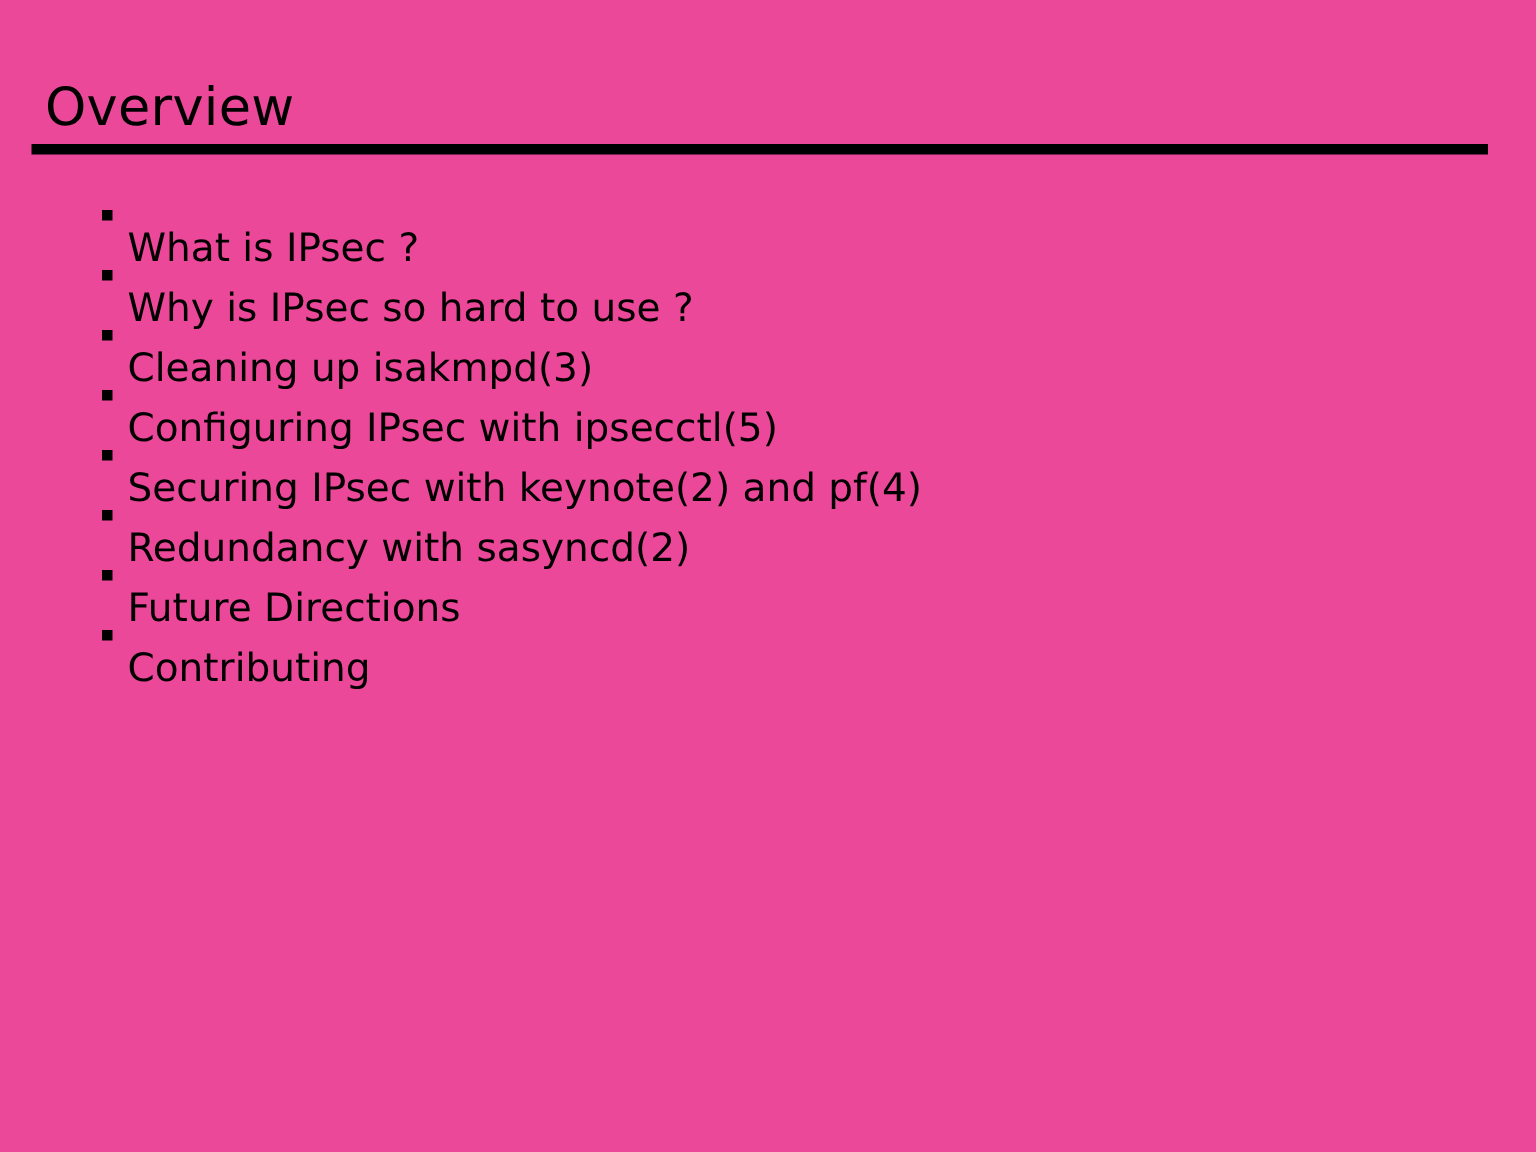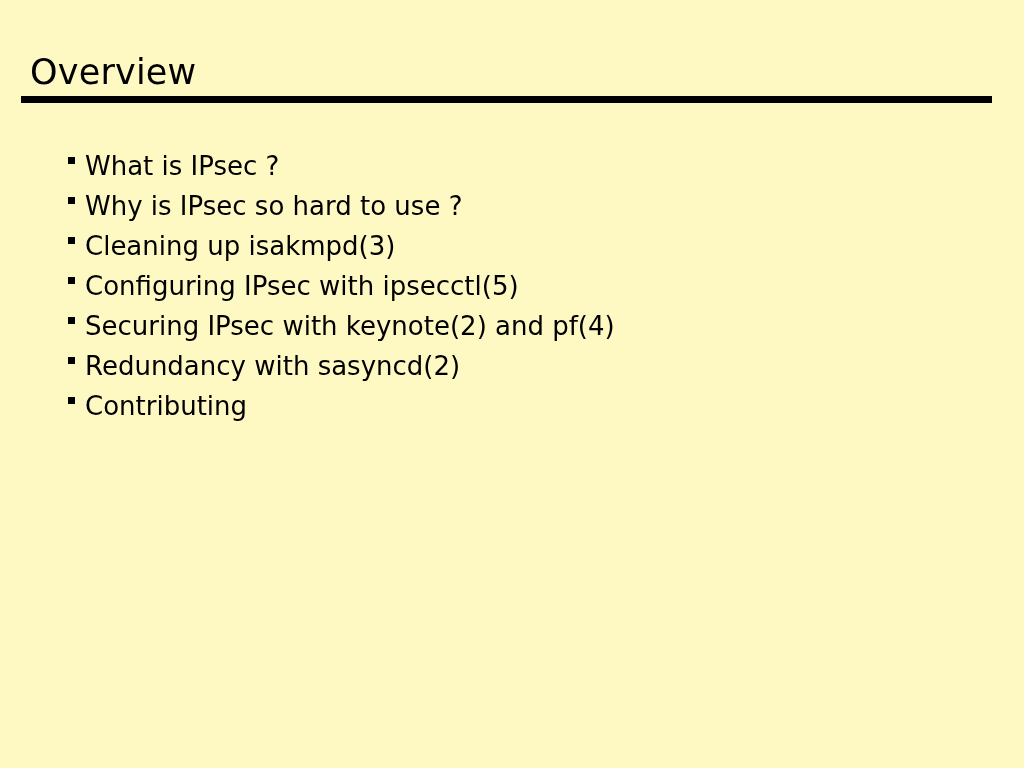--- a/index.html
+++ b/index.html
@@ -13,21 +13,21 @@
     background: #f5faf6;
     font-family: "DejaVu Sans", sans-serif;
     color: #000000;
     overflow: hidden;
   }
 
   .slide {
     position: relative;
     width: 1024px;
     height: 768px;
-    background: #fef9c3;
+    background: #ec4899;
     box-sizing: border-box;
   }
 
   
   .slide-title {
     position: absolute;
     left: 30px;
     top: 52px;
     font-size: 35px;
     line-height: 40px;
@@ -51,21 +51,21 @@
     position: absolute;
     left: 68px;
     top: 146px;
     margin: 0;
     padding: 0;
     list-style: none;
   }
 
   .bullet-item {
     display: flex;
-    align-items: center;
+    align-items: flex-start;
     height: 40px;
     font-size: 26px;
     line-height: 40px;
     color: #000000;
     white-space: nowrap;
   }
 
   .bullet-marker {
     flex: 0 0 auto;
     width: 7px;
@@ -114,20 +114,24 @@
     <li class="bullet-item">
       <span class="bullet-marker"></span>
       <span class="bullet-text">Securing IPsec with keynote(2) and pf(4)</span>
     </li>
 
     <li class="bullet-item">
       <span class="bullet-marker"></span>
       <span class="bullet-text">Redundancy with sasyncd(2)</span>
     </li>
 
+    <li class="bullet-item">
+      <span class="bullet-marker"></span>
+      <span class="bullet-text">Future Directions</span>
+    </li>
 
     <li class="bullet-item">
       <span class="bullet-marker"></span>
       <span class="bullet-text">Contributing</span>
     </li>
 
   </ul>
 
 </div>
 

